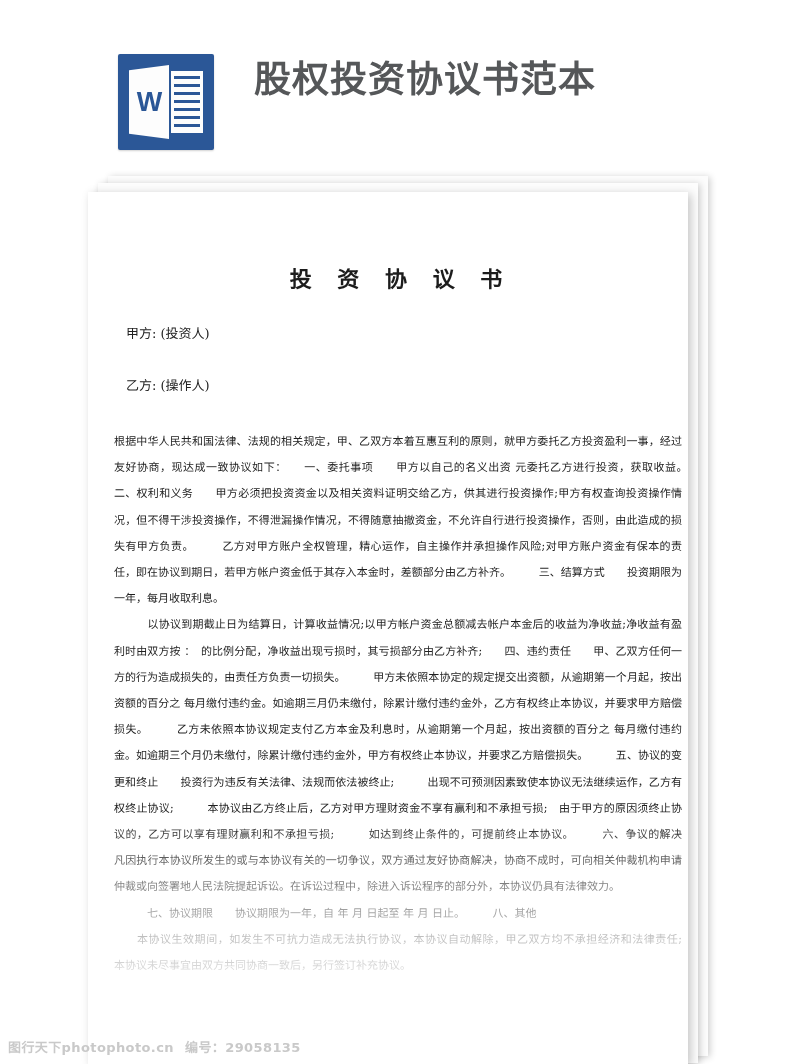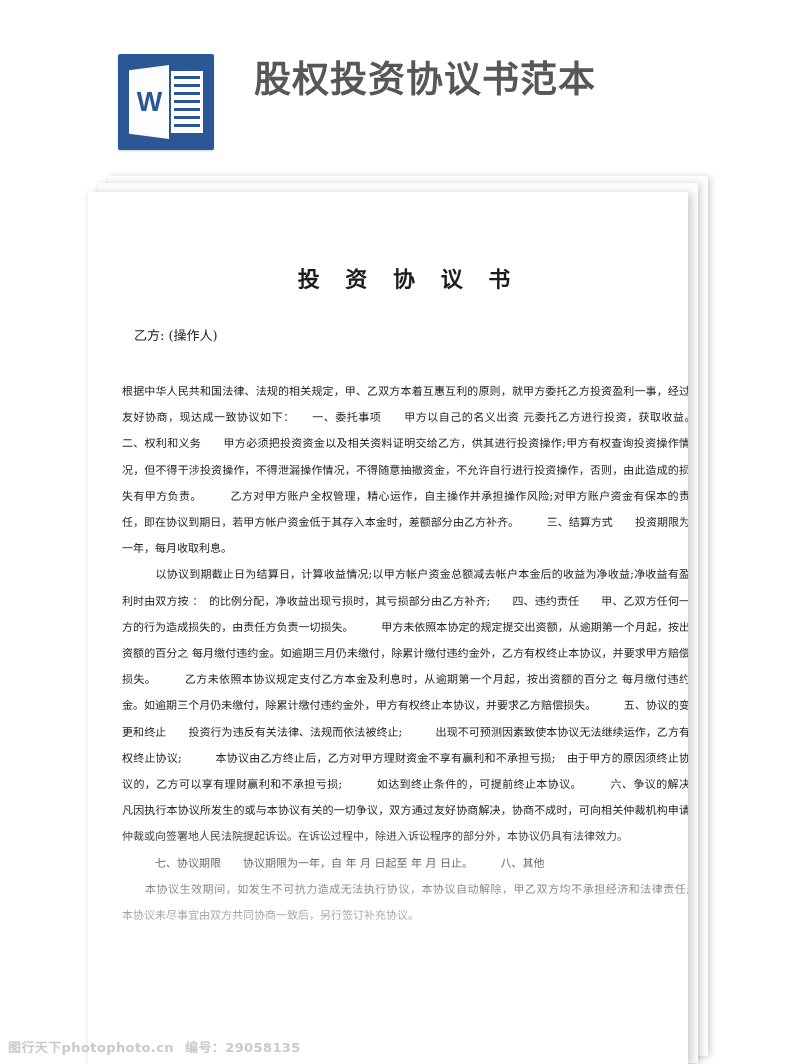--- a/index.html
+++ b/index.html
@@ -146,21 +146,21 @@
     width: 600px;
     height: 872px;
     box-shadow: 3px 2px 9px rgba(0,0,0,0.22);
     background: #ffffff;
     overflow: hidden;
   }
 
   
   .doc-body {
     position: absolute;
-    left: 16px;
+    left: 8px;
     top: 0;
     width: 600px;
     padding: 0;
     color: #2a2a2a;
     font-family: "DejaVu Serif", "Liberation Serif", serif;
   }
   .contract-title {
     margin-top: 72px;
     text-align: center;
     font-size: 22px;
@@ -258,20 +258,21 @@
 <div class="page-stack">
 
   <div class="sheet sheet-back2"></div>
   <div class="sheet sheet-back1"></div>
 
   <div class="sheet sheet-front">
     <div class="doc-body">
 
       <div class="contract-title">投 资 协 议 书</div>
 
+      <div class="party-line">甲方: (投资人)</div>
 
       <div class="party-line second">乙方: (操作人)</div>
 
       <div class="body-text">根据中华人民共和国法律、法规的相关规定，甲、乙双方本着互惠互利的原则，就甲方委托乙方投资盈利一事，经过友好协商，现达成一致协议如下：　　一、委托事项　　甲方以自己的名义出资 元委托乙方进行投资，获取收益。　　　二、权利和义务　　甲方必须把投资资金以及相关资料证明交给乙方，供其进行投资操作;甲方有权查询投资操作情况，但不得干涉投资操作，不得泄漏操作情况，不得随意抽撤资金，不允许自行进行投资操作，否则，由此造成的损失有甲方负责。　　　乙方对甲方账户全权管理，精心运作，自主操作并承担操作风险;对甲方账户资金有保本的责任，即在协议到期日，若甲方帐户资金低于其存入本金时，差额部分由乙方补齐。　　　三、结算方式　　投资期限为一年，每月收取利息。
 　　　以协议到期截止日为结算日，计算收益情况;以甲方帐户资金总额减去帐户本金后的收益为净收益;净收益有盈利时由双方按 ：　的比例分配，净收益出现亏损时，其亏损部分由乙方补齐;　　四、违约责任　　甲、乙双方任何一方的行为造成损失的，由责任方负责一切损失。　　　甲方未依照本协定的规定提交出资额，从逾期第一个月起，按出资额的百分之 每月缴付违约金。如逾期三月仍未缴付，除累计缴付违约金外，乙方有权终止本协议，并要求甲方赔偿损失。　　　乙方未依照本协议规定支付乙方本金及利息时，从逾期第一个月起，按出资额的百分之 每月缴付违约金。如逾期三个月仍未缴付，除累计缴付违约金外，甲方有权终止本协议，并要求乙方赔偿损失。　　　五、协议的变更和终止　　投资行为违反有关法律、法规而依法被终止;　　　出现不可预测因素致使本协议无法继续运作，乙方有权终止协议;　　　本协议由乙方终止后，乙方对甲方理财资金不享有赢利和不承担亏损;　由于甲方的原因须终止协议的，乙方可以享有理财赢利和不承担亏损;　　　如达到终止条件的，可提前终止本协议。　　　六、争议的解决　　凡因执行本协议所发生的或与本协议有关的一切争议，双方通过友好协商解决，协商不成时，可向相关仲裁机构申请仲裁或向签署地人民法院提起诉讼。在诉讼过程中，除进入诉讼程序的部分外，本协议仍具有法律效力。
 　　　七、协议期限　　协议期限为一年，自 年 月 日起至 年 月 日止。　　　八、其他
 　　本协议生效期间，如发生不可抗力造成无法执行协议，本协议自动解除，甲乙双方均不承担经济和法律责任;　　　本协议未尽事宜由双方共同协商一致后，另行签订补充协议。</div>
 
     </div>
     <div class="fade-overlay"></div>

